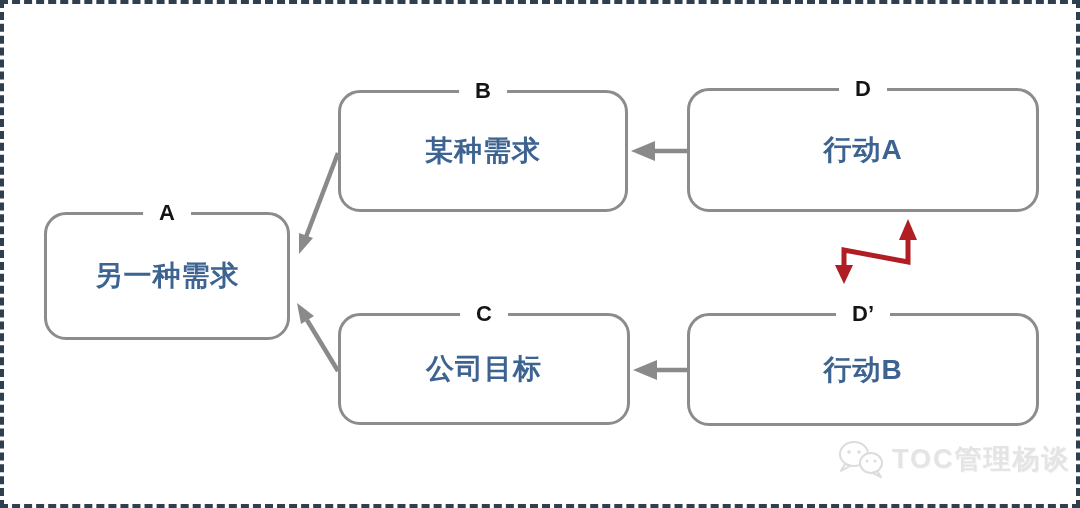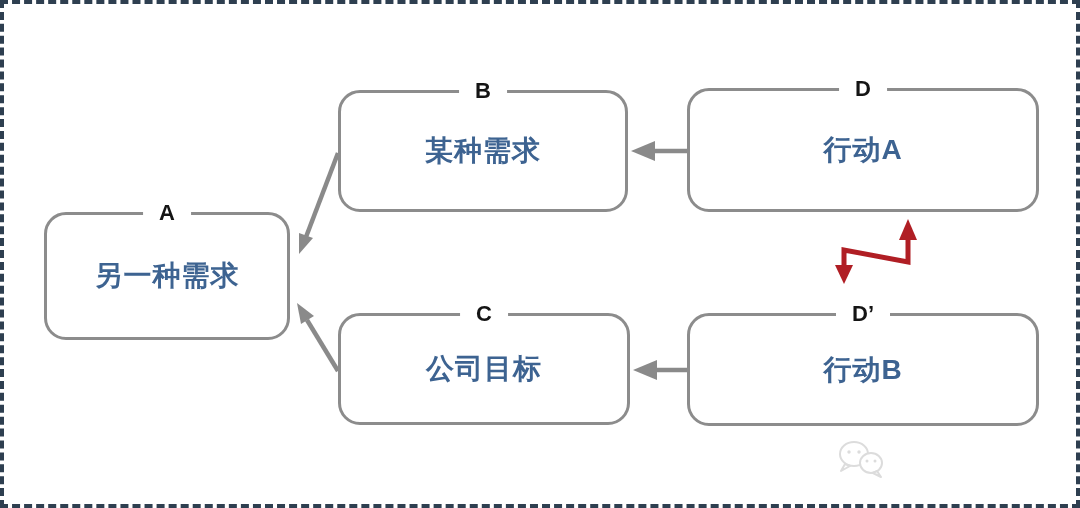--- a/index.html
+++ b/index.html
@@ -101,15 +101,16 @@
     <svg width="50" height="42" viewBox="0 0 50 42" xmlns="http://www.w3.org/2000/svg">
       <ellipse cx="18" cy="16" rx="14" ry="12" fill="#ffffff" stroke="#dcdcdc" stroke-width="2"></ellipse>
       <path d="M9 26 L5 33 L14 28 Z" fill="#ffffff" stroke="#dcdcdc" stroke-width="2" stroke-linejoin="round"></path>
       <circle cx="13" cy="14" r="1.7" fill="#dcdcdc"></circle>
       <circle cx="23" cy="14" r="1.7" fill="#dcdcdc"></circle>
       <ellipse cx="35" cy="25" rx="11" ry="10" fill="#ffffff" stroke="#dcdcdc" stroke-width="2"></ellipse>
       <path d="M41 33 L45 39 L37 35 Z" fill="#ffffff" stroke="#dcdcdc" stroke-width="2" stroke-linejoin="round"></path>
       <circle cx="31" cy="23" r="1.5" fill="#dcdcdc"></circle>
       <circle cx="39" cy="23" r="1.5" fill="#dcdcdc"></circle>
     </svg>
+    <span>TOC管理杨谈</span>
   </div>
 
 </div>
 
 </body></html>

